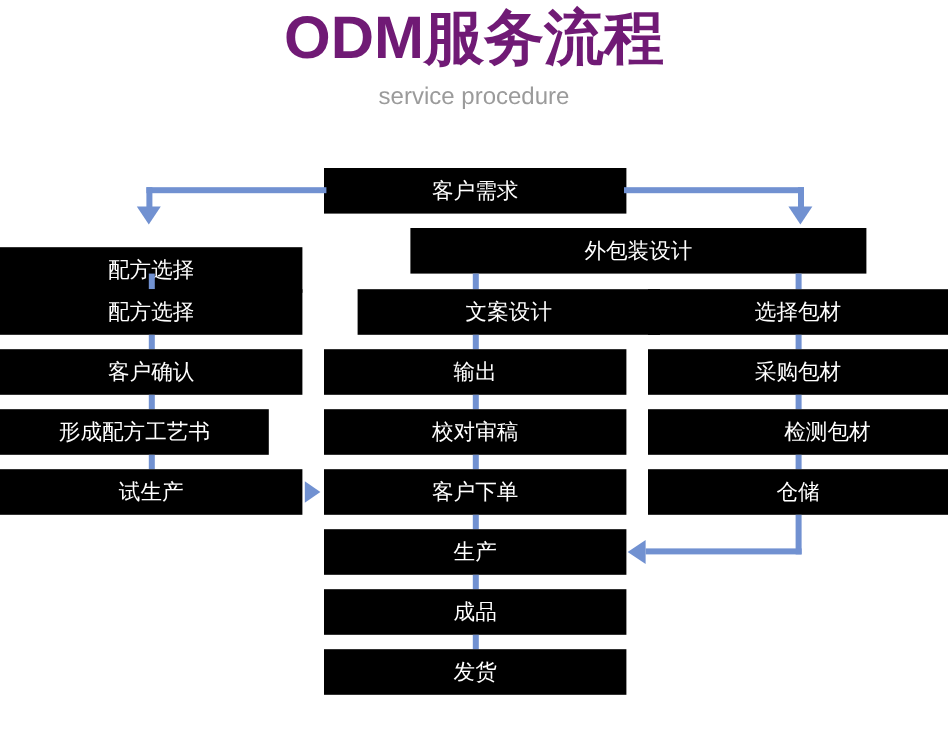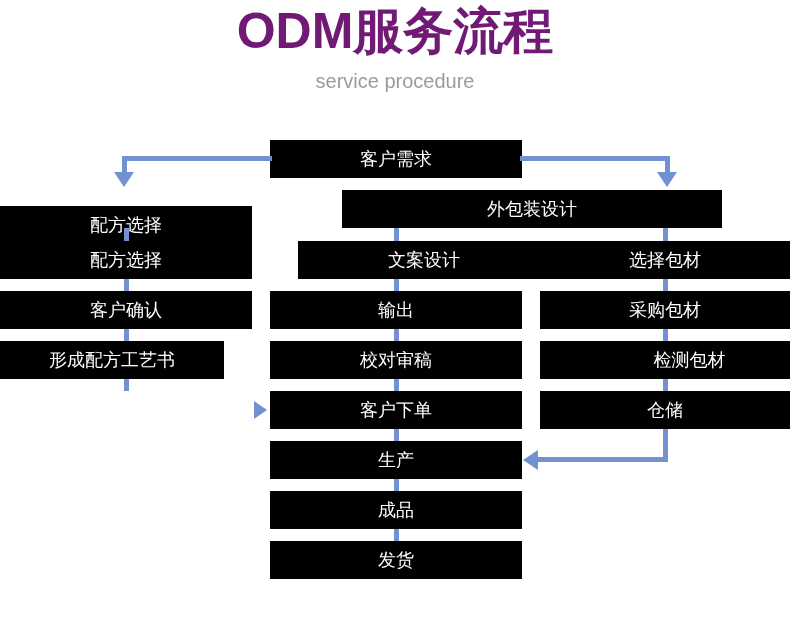--- a/index.html
+++ b/index.html
@@ -120,20 +120,21 @@
 
   <div class="box" style="left:0px; top:241px; width:252px;">配方选择</div>
   <div class="conn conn-v" style="left:124px; top:279px; height:12px;"></div>
 
   <div class="box" style="left:0px; top:291px; width:252px;">客户确认</div>
   <div class="conn conn-v" style="left:124px; top:329px; height:12px;"></div>
 
   <div class="box" style="left:0px; top:341px; width:224px;">形成配方工艺书</div>
   <div class="conn conn-v" style="left:124px; top:379px; height:12px;"></div>
 
+  <div class="box" style="left:0px; top:391px; width:252px;">试生产</div>
 
   <div class="arrow-right" style="left:254px; top:401px;"></div>
 
   <div class="box" style="left:342px; top:190px; width:380px;">外包装设计</div>
   <div class="conn conn-v" style="left:394px; top:228px; height:13px;"></div>
 
   <div class="box" style="left:270px; top:241px; width:252px;margin-left:28px;">文案设计</div>
   <div class="conn conn-v" style="left:394px; top:279px; height:12px;"></div>
 
   <div class="box" style="left:270px; top:291px; width:252px;">输出</div>

